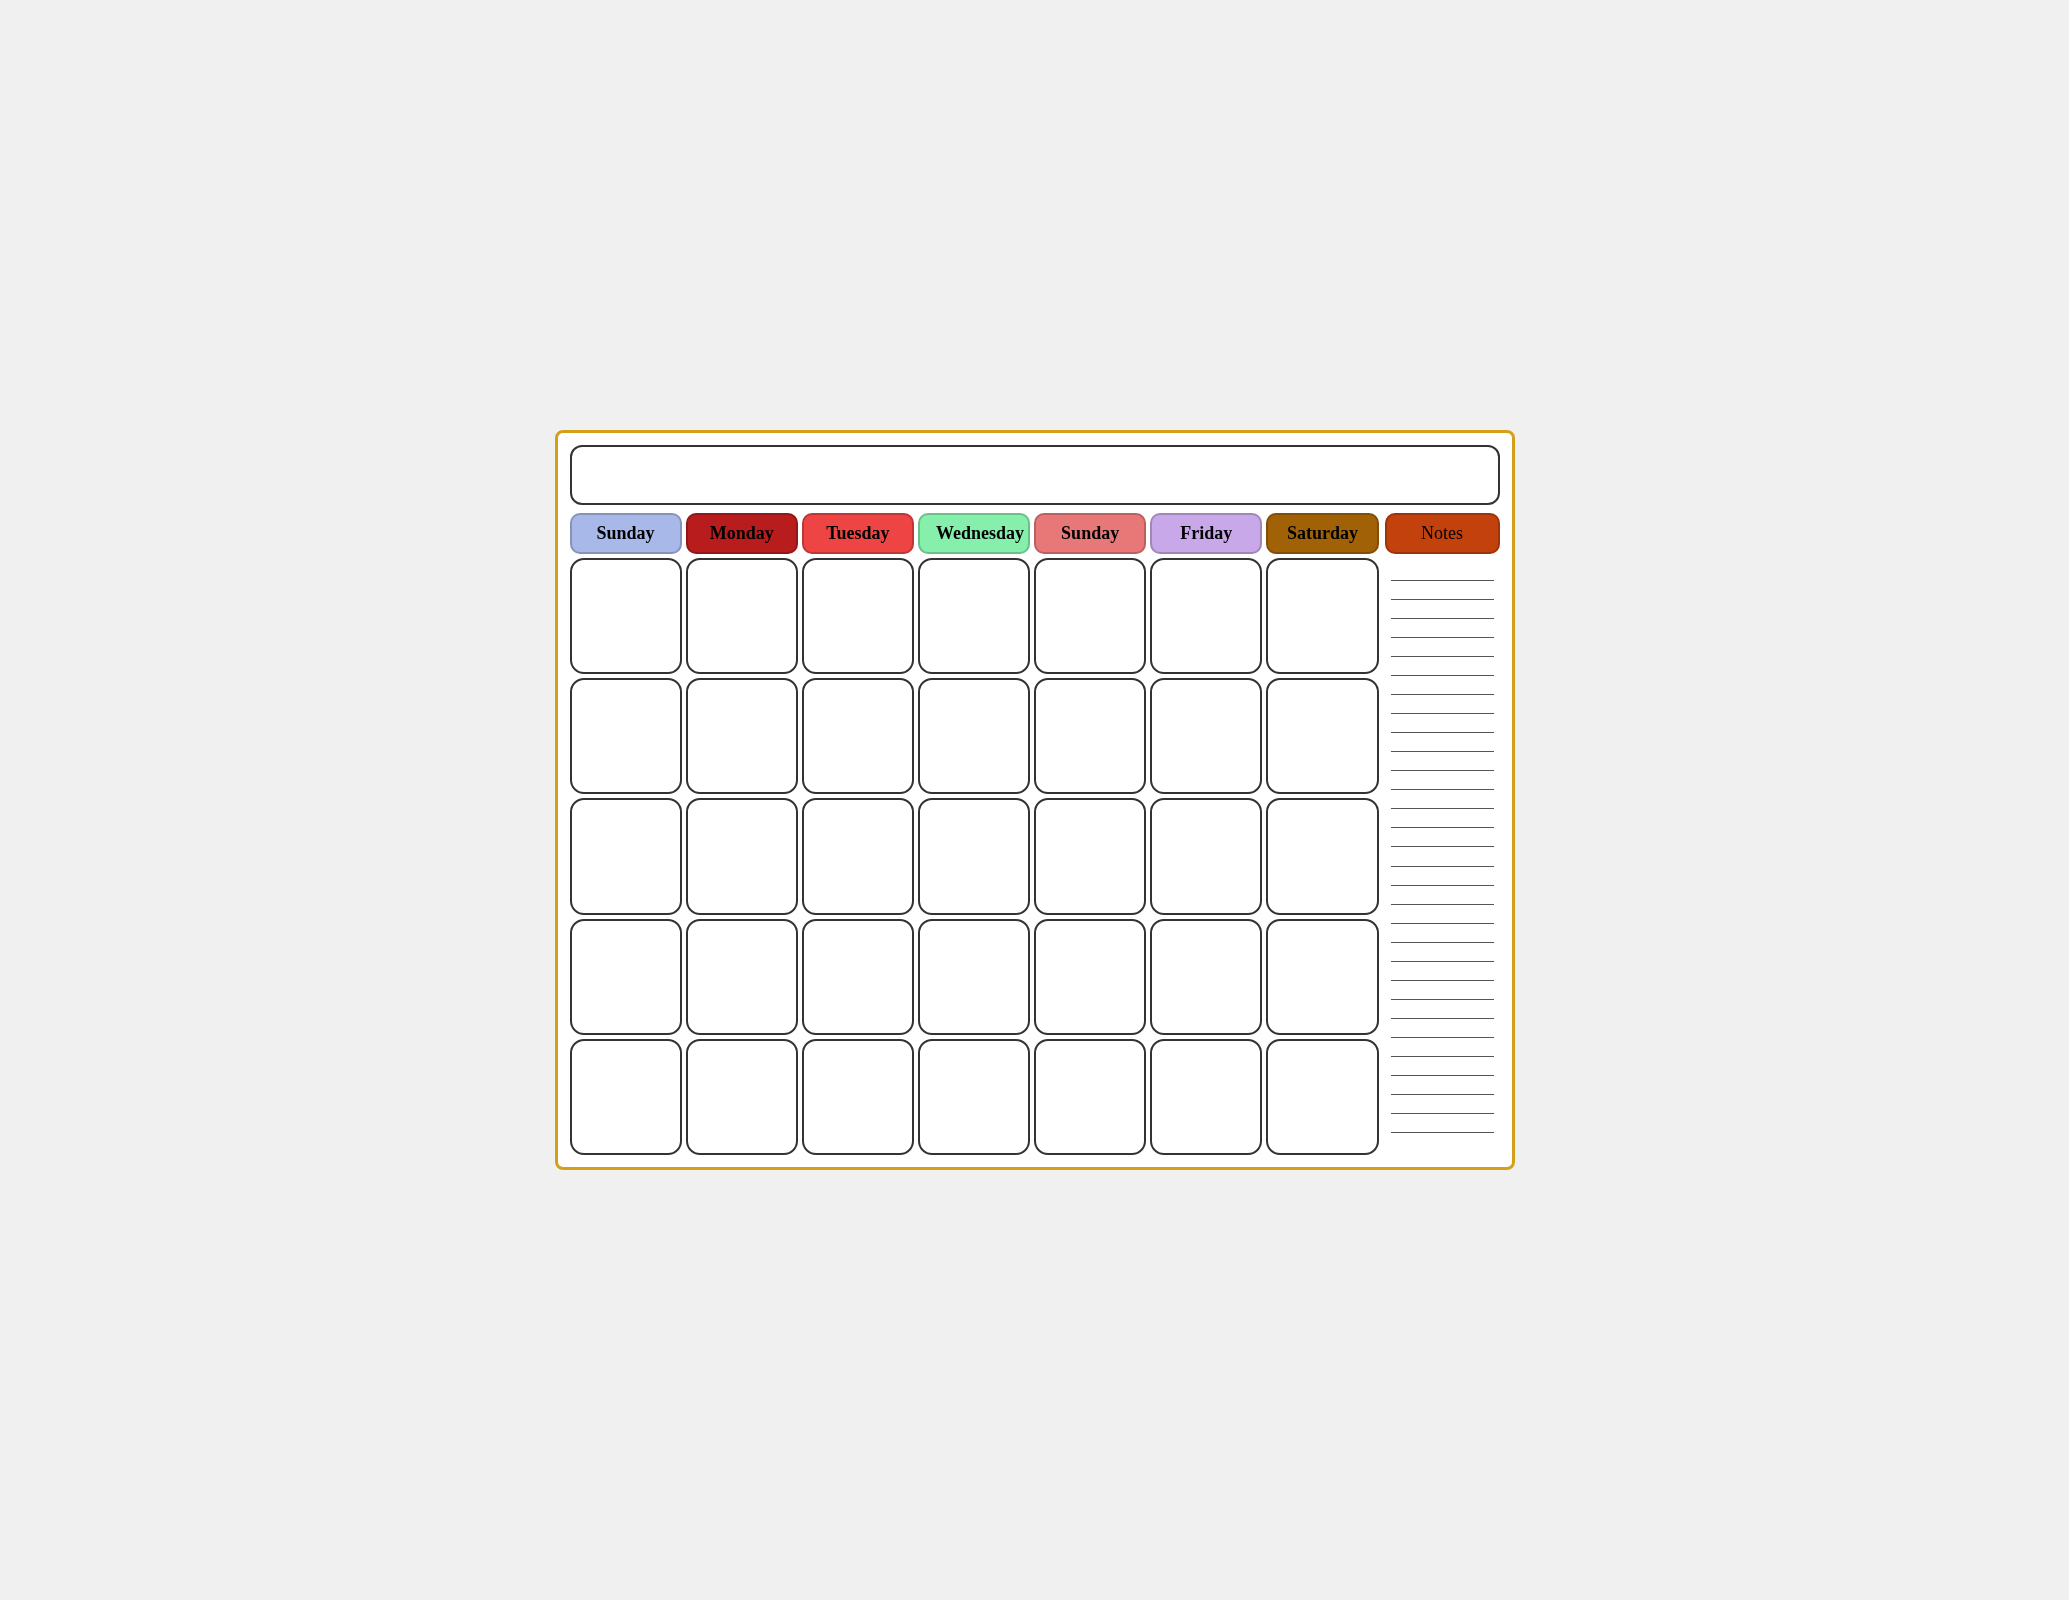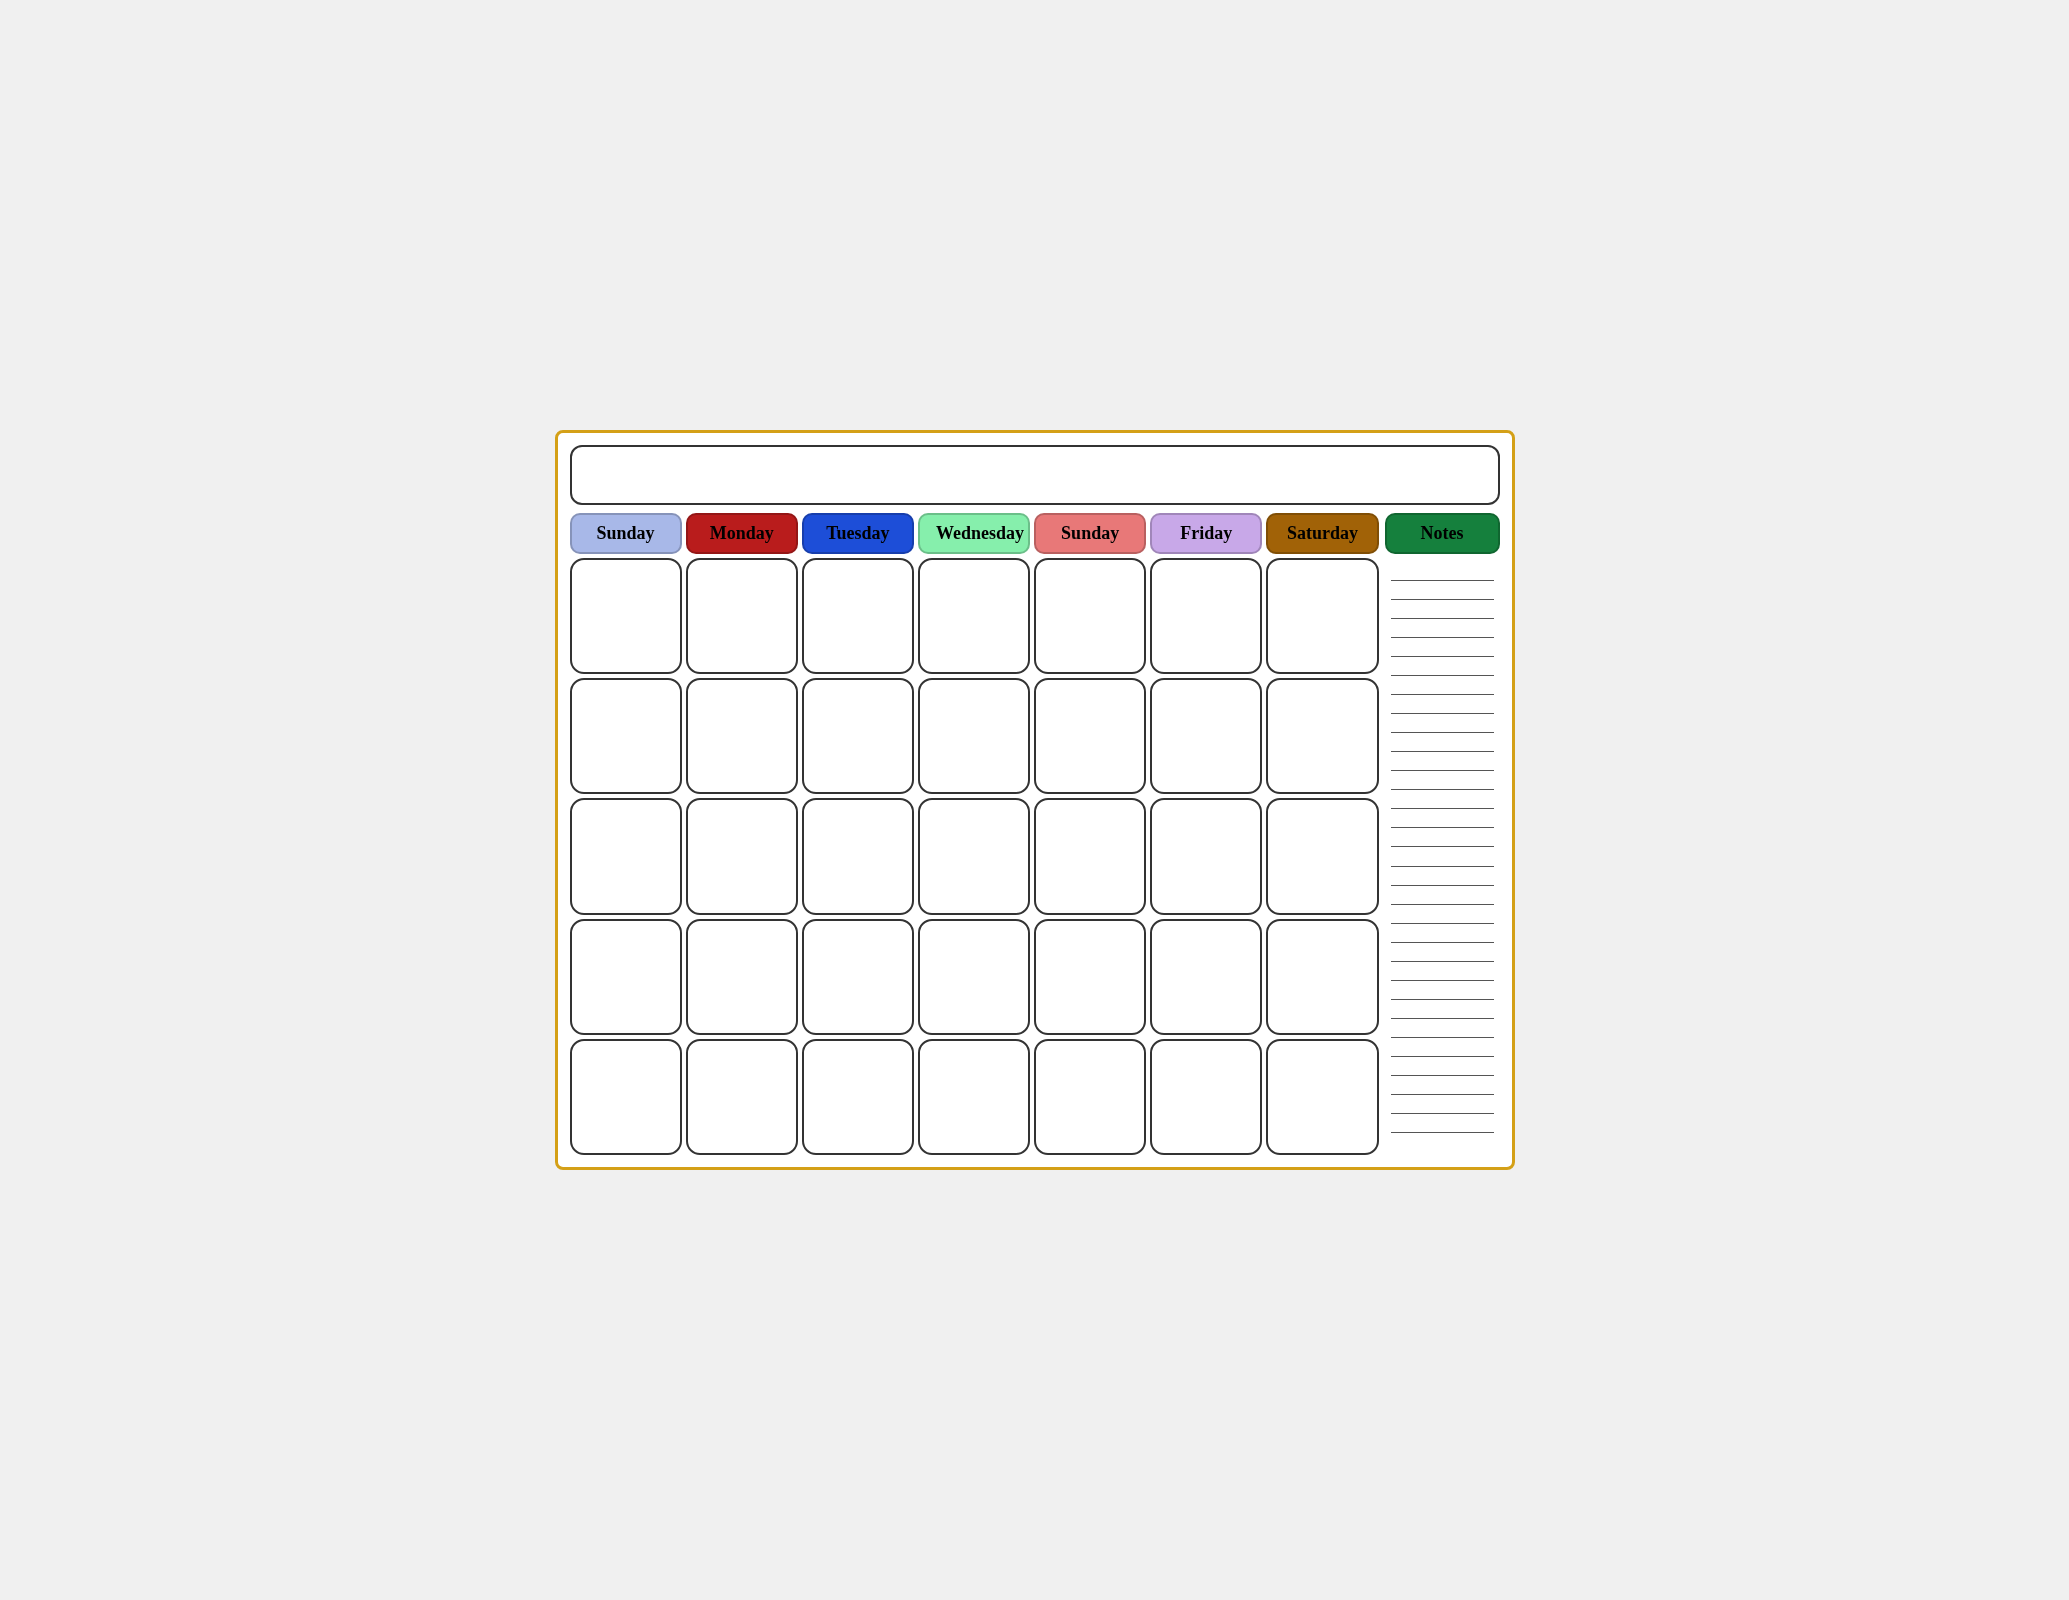--- a/index.html
+++ b/index.html
@@ -60,21 +60,21 @@
       border-radius: 10px;
       padding: 8px 4px;
       text-align: center;
       font-size: 18px;
       font-weight: bold;
       border: 2px solid rgba(0,0,0,0.2);
     }
 
     .header-cell.sunday    { background: #a8b8e8; }
     .header-cell.monday    { background: #b91c1c; }
-    .header-cell.tuesday   { background: #1d4ed8; }
+    .header-cell.tuesday   { background: #ef4444; }
     .header-cell.wednesday { background: #86efac; text-align: right; }
     .header-cell.thursday  { background: #e87878; }
     .header-cell.friday    { background: #c8a8e8; }
     .header-cell.saturday  { background: #a16207; }
 
     .grid-rows {
       flex: 1;
       display: flex;
       flex-direction: column;
       gap: 4px;
@@ -94,27 +94,27 @@
     }
 
     .notes-section {
       width: 115px;
       display: flex;
       flex-direction: column;
       margin-left: 6px;
     }
 
     .notes-header {
-      background: #15803d;
+      background: #c2410c;
       border: 2px solid rgba(0,0,0,0.2);
       border-radius: 10px;
       padding: 8px 4px;
       text-align: center;
       font-size: 18px;
-      font-weight: bold;
+      font-weight: normal;
       margin-bottom: 4px;
     }
 
     .notes-lines {
       flex: 1;
       display: flex;
       flex-direction: column;
       justify-content: space-evenly;
       padding: 4px 4px;
       gap: 0;

